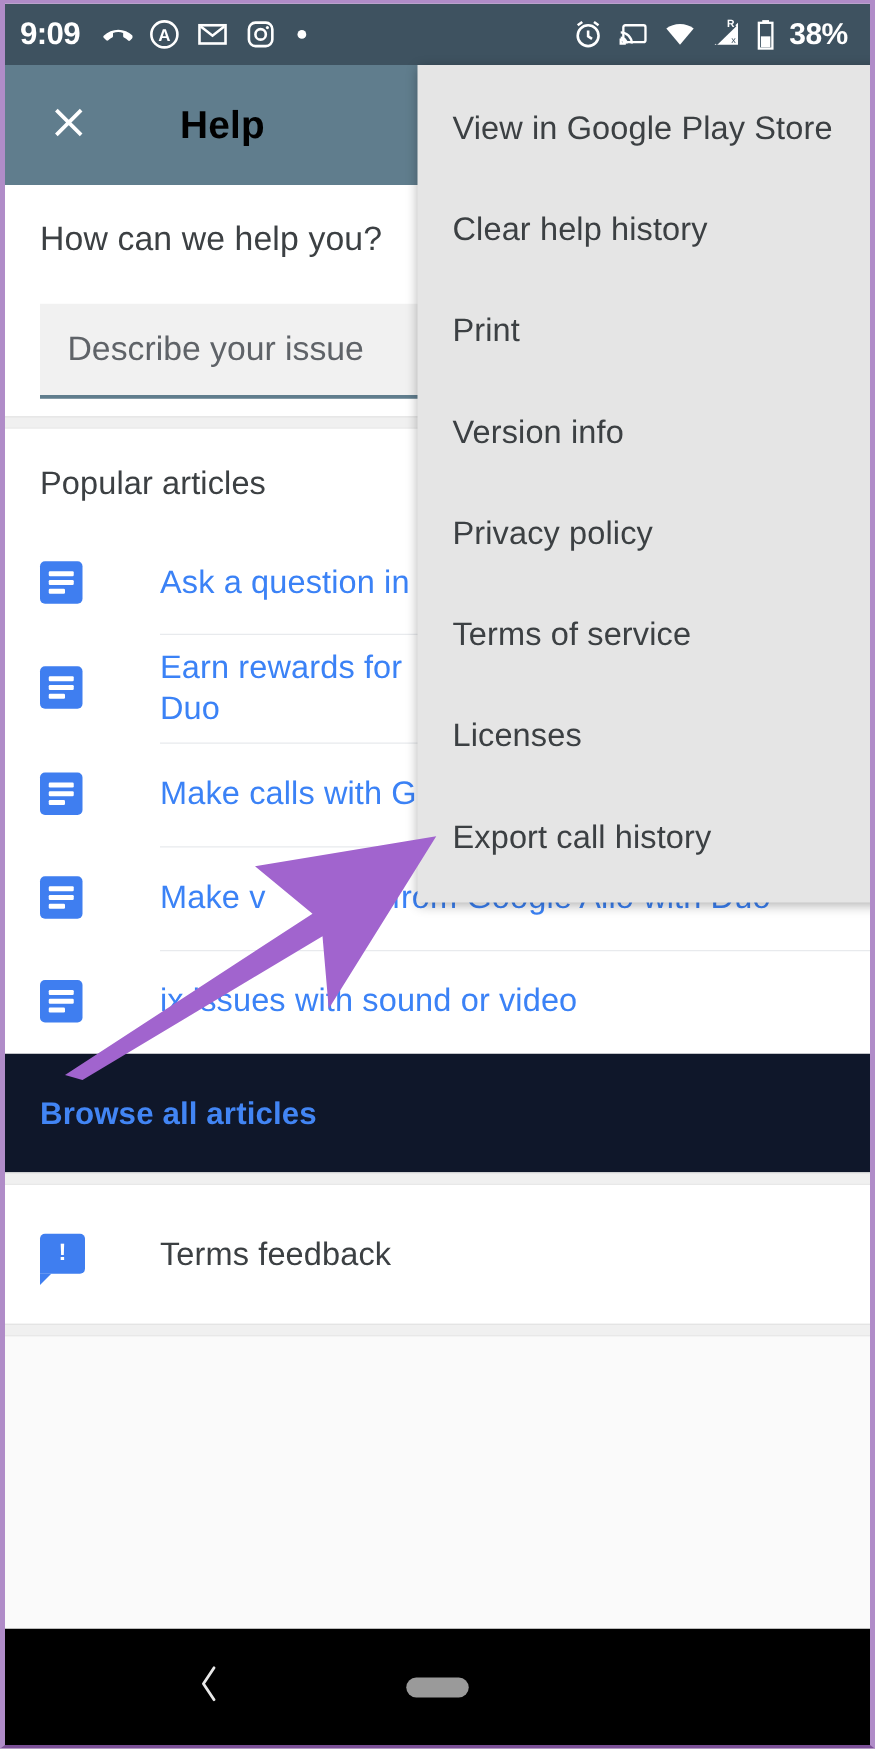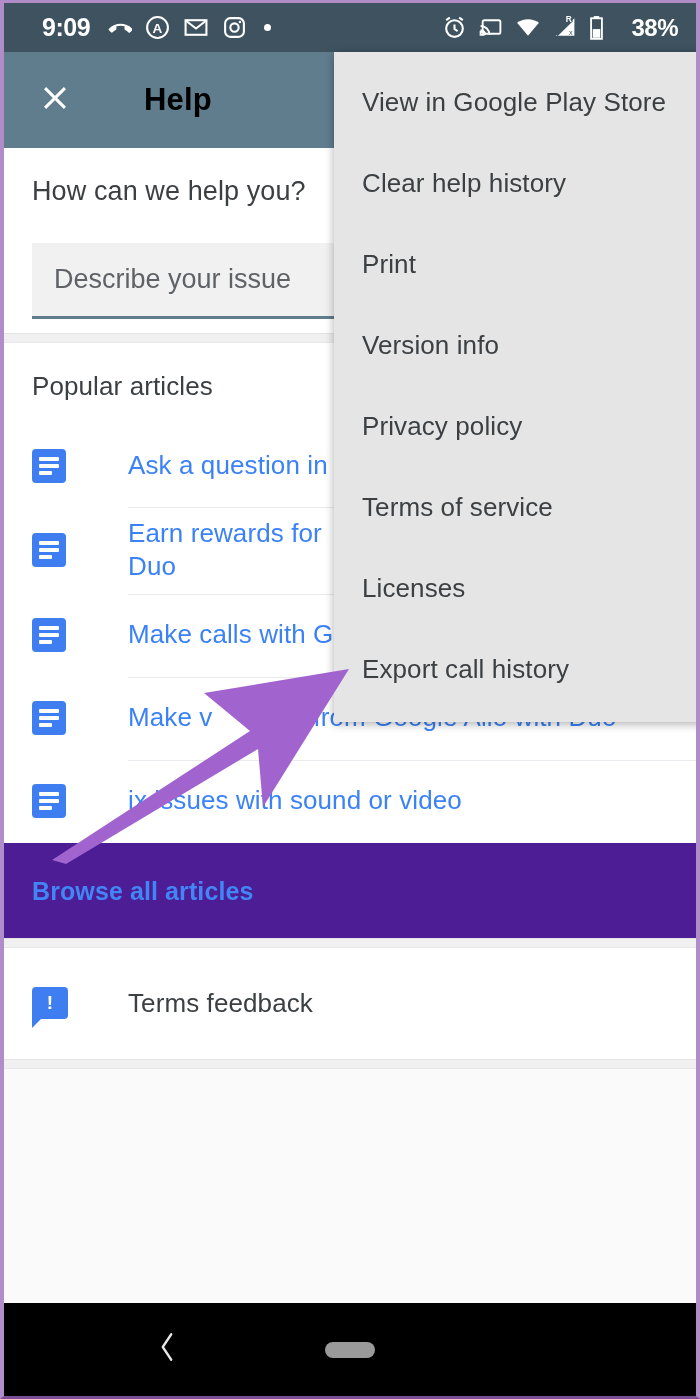--- a/index.html
+++ b/index.html
@@ -25,21 +25,21 @@
   }
 
   
   #status-bar {
     position: absolute;
     top: 0; left: 0; right: 0;
     height: 49px;
     background: #3e5260;
     display: flex;
     align-items: center;
-    padding: 0 18px 0 38px;
+    padding: 0 18px 0 12px;
     color: #ffffff;
   }
   #status-left {
     display: flex;
     align-items: center;
     gap: 13px;
     flex: 1;
   }
   #status-right {
     display: flex;
@@ -49,21 +49,21 @@
   .clock {
     font-size: 25px;
     font-weight: bold;
     letter-spacing: -0.5px;
     margin-right: 3px;
   }
   .batt-pct {
     font-size: 24px;
     font-weight: bold;
     letter-spacing: -0.5px;
-    margin-left: 16px;
+    margin-left: 0;
   }
   .sicon { display: block; line-height: 0; }
   .dot-icon {
     width: 7px; height: 7px;
     border-radius: 50%;
     background: #ffffff;
     margin-left: 4px;
   }
 
   
@@ -180,21 +180,21 @@
   .doc-icon i:nth-child(3) { top: 22px; width: 13px; }
 
   .article-title {
     font-size: 26px;
     color: #3b82f6;
     line-height: 1.28;
     letter-spacing: 0.1px;
   }
 
   #browse-row {
-    background: #4c1d95;
+    background: #0f172a;
     padding: 34px 0 32px 28px;
   }
   #browse-link {
     font-size: 25px;
     color: #4285f4;
     font-weight: bold;
     letter-spacing: 0.1px;
   }
 
   #feedback-card {

